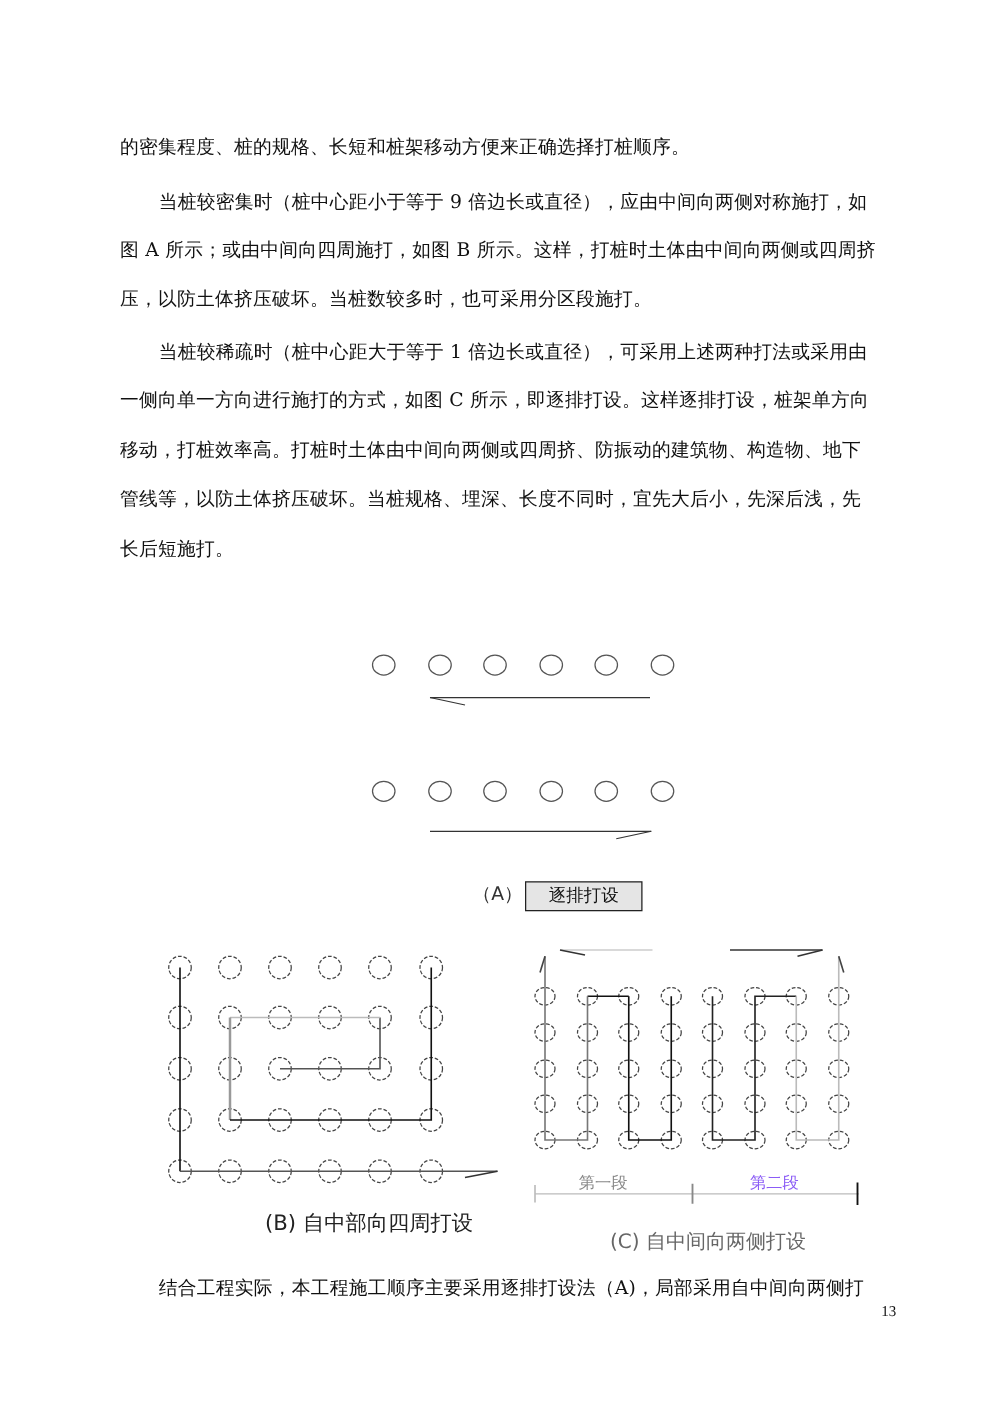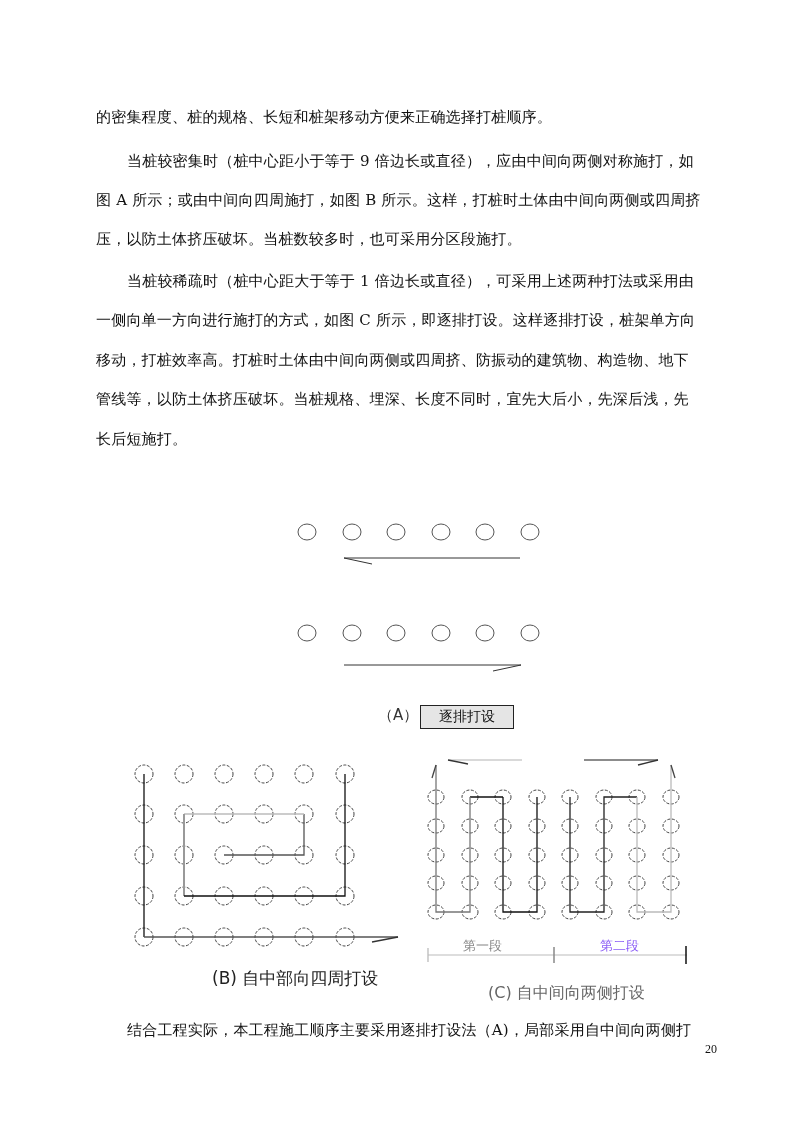--- a/index.html
+++ b/index.html
@@ -173,13 +173,13 @@
   </g>
 </svg>
 
 <span class="cap" style="left:378px; top:706px; font-size:15px;">（A）</span>
 <span class="boxlabel" style="left:420px; top:705px;">逐排打设</span>
 <span class="cap" style="left:176px; top:967px; font-size:17px; color:#222;margin-left:36px;">(B) 自中部向四周打设</span>
 <span class="cap" style="left:463px; top:937px; font-size:13px; color:#888;">第一段</span>
 <span class="cap" style="left:600px; top:937px; font-size:13px; color:#8b5cf6;">第二段</span>
 <span class="cap" style="left:488px; top:983px; font-size:16px; color:#666;">(C) 自中间向两侧打设</span>
 
-<span class="pagenum">20</span>
+<span class="pagenum">13</span>
 
 </body></html>

